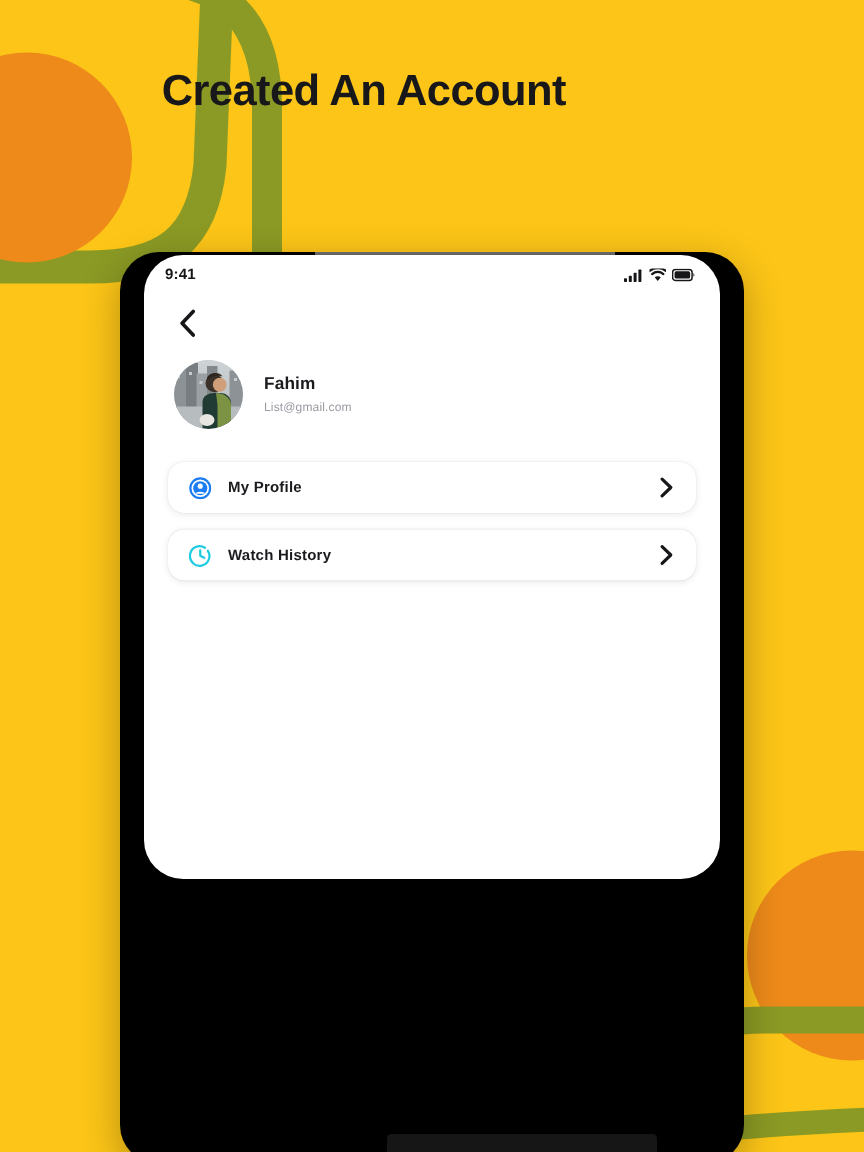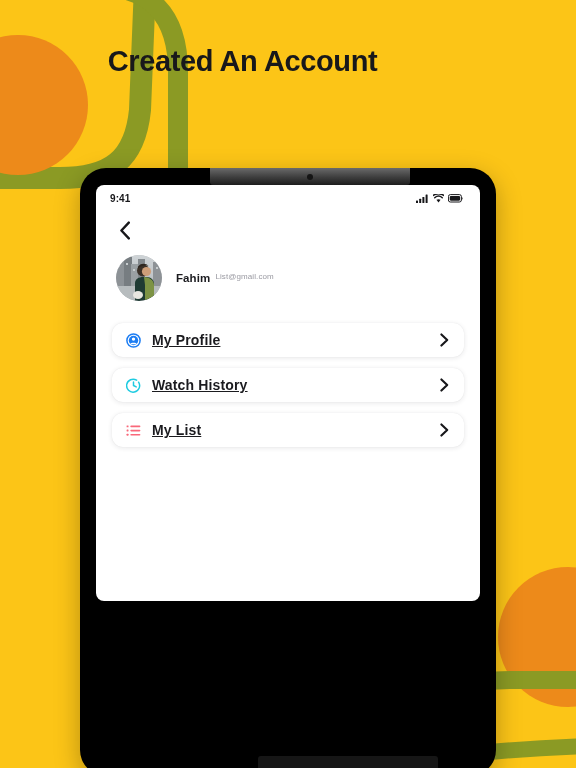--- a/index.html
+++ b/index.html
@@ -84,25 +84,25 @@
     bottom: 0;
     width: 180px;
     height: 20px;
     background: #161616;
     border-radius: 3px 3px 0 0;
   }
 
   .screen {
     position: absolute;
     left: 16px;
-    top: 17px;
+    top: 2px;
     width: 384px;
     height: 416px;
     background: #FFFFFF;
-    border-radius: 8px;
+    border-radius: 26px;
     overflow: hidden;
   }
 
   
   .statusbar {
     height: 26px;
     display: flex;
     align-items: center;
     justify-content: space-between;
     padding: 0 16px 0 14px;
@@ -146,21 +146,21 @@
   .avatar {
     width: 46px;
     height: 46px;
     border-radius: 50%;
     overflow: hidden;
     flex: 0 0 auto;
     background: #b9bcbe;
     position: relative;
   }
   .avatar svg { display: block; }
-  .profile-text { display: flex; flex-direction: row; gap: 5px; }
+  .profile-text { display: flex; flex-direction: column; gap: 5px; }
   .profile-name {
     font-size: 11.5px;
     font-weight: 700;
     color: #1B1B1F;
     letter-spacing: 0.1px;
   }
   .profile-email {
     font-size: 8px;
     color: #9A9AA2;
     letter-spacing: 0.1px;
@@ -188,25 +188,24 @@
     width: 16px;
     height: 16px;
     flex: 0 0 auto;
     display: flex;
     align-items: center;
     justify-content: center;
   }
   .menu-label {
     flex: 1 1 auto;
     margin-left: 11px;
-    font-size: 14px;
+    font-size: 10px;
     font-weight: 700;
     color: #1B1B1F;
     letter-spacing: 0.15px;
-    text-decoration: underline;
   }
   .menu-chevron {
     width: 14px;
     height: 14px;
     flex: 0 0 auto;
     display: flex;
     align-items: center;
     justify-content: center;
   }
 </style>
@@ -346,35 +345,17 @@
           </svg>
         </span>
         <span class="menu-label">Watch History</span>
         <span class="menu-chevron">
           <svg width="11" height="14" viewBox="0 0 11 14">
             <path d="M2.4 1.4 L8.2 7 L2.4 12.6" fill="none" stroke="#17171A" stroke-width="2.1" stroke-linecap="round" stroke-linejoin="round"></path>
           </svg>
         </span>
       </div>
 
-      <div class="menu-card">
-        <span class="menu-icon">
-          <svg width="15" height="15" viewBox="0 0 15 15">
-            <rect x="0.6" y="2.4" width="1.9" height="1.9" rx="0.4" fill="#F9687A"></rect>
-            <rect x="0.6" y="6.6" width="1.9" height="1.9" rx="0.4" fill="#F9687A"></rect>
-            <rect x="0.6" y="10.8" width="1.9" height="1.9" rx="0.4" fill="#F9687A"></rect>
-            <rect x="4.3" y="2.6" width="10.1" height="1.6" rx="0.8" fill="#F9687A"></rect>
-            <rect x="4.3" y="6.8" width="10.1" height="1.6" rx="0.8" fill="#F9687A"></rect>
-            <rect x="4.3" y="11.0" width="10.1" height="1.6" rx="0.8" fill="#F9687A"></rect>
-          </svg>
-        </span>
-        <span class="menu-label">My List</span>
-        <span class="menu-chevron">
-          <svg width="11" height="14" viewBox="0 0 11 14">
-            <path d="M2.4 1.4 L8.2 7 L2.4 12.6" fill="none" stroke="#17171A" stroke-width="2.1" stroke-linecap="round" stroke-linejoin="round"></path>
-          </svg>
-        </span>
-      </div>
 
     </div>
 
   </div>
 </div>
 
 </body></html>

